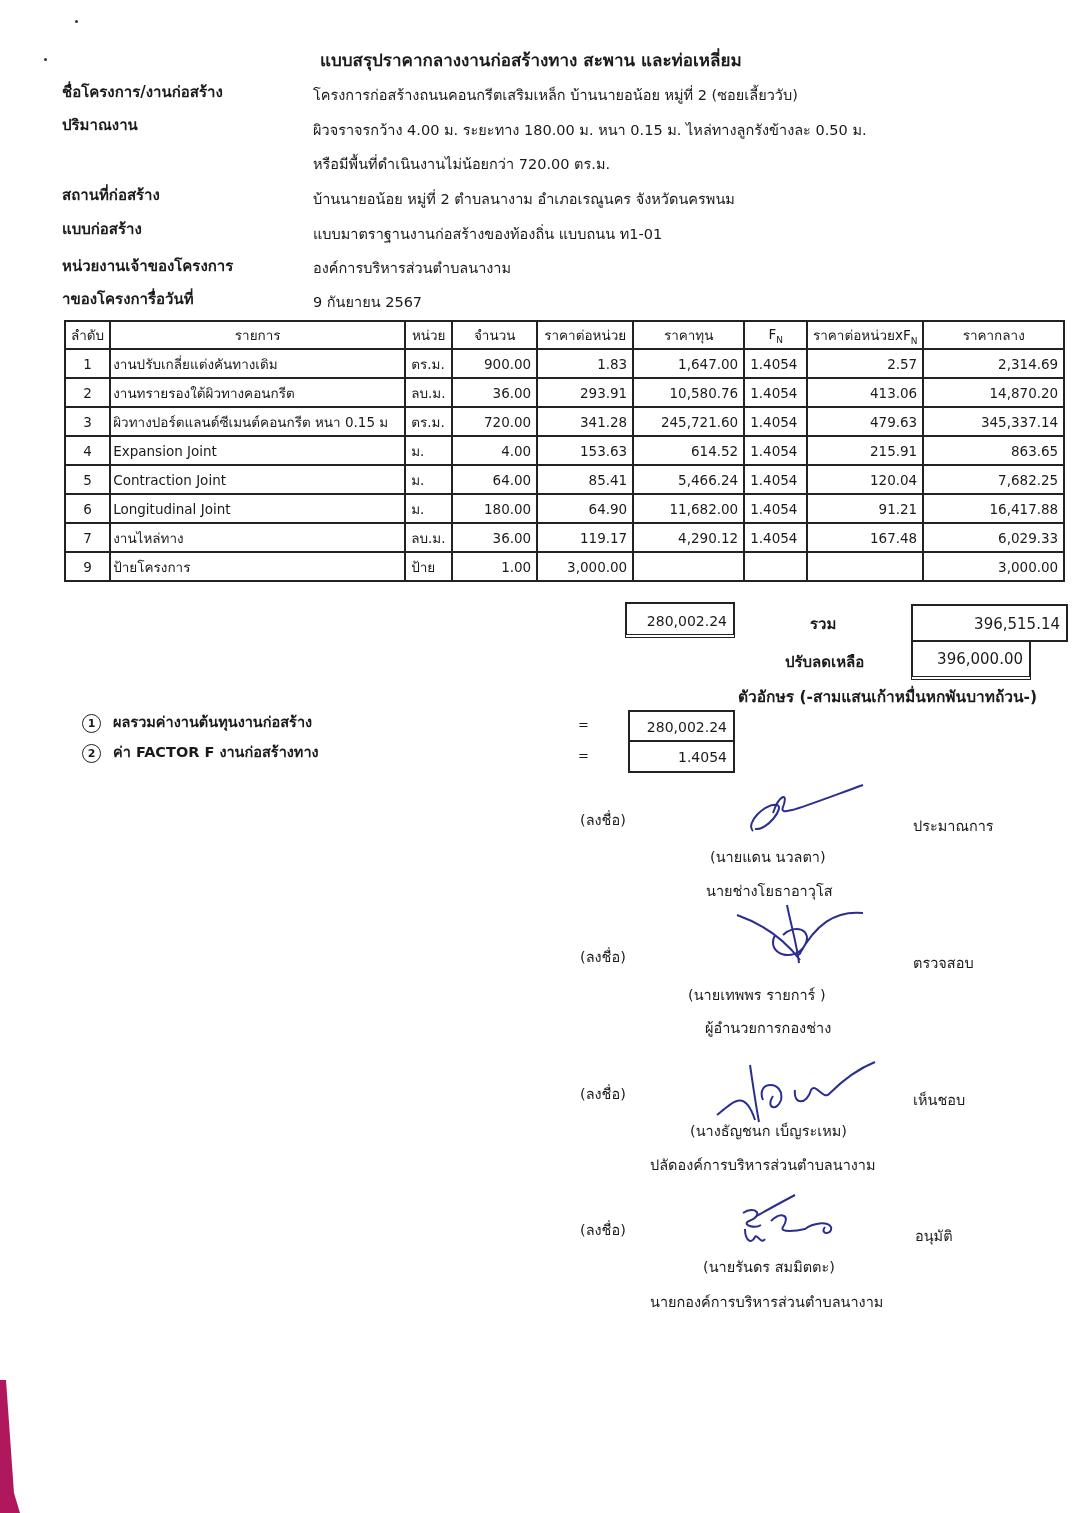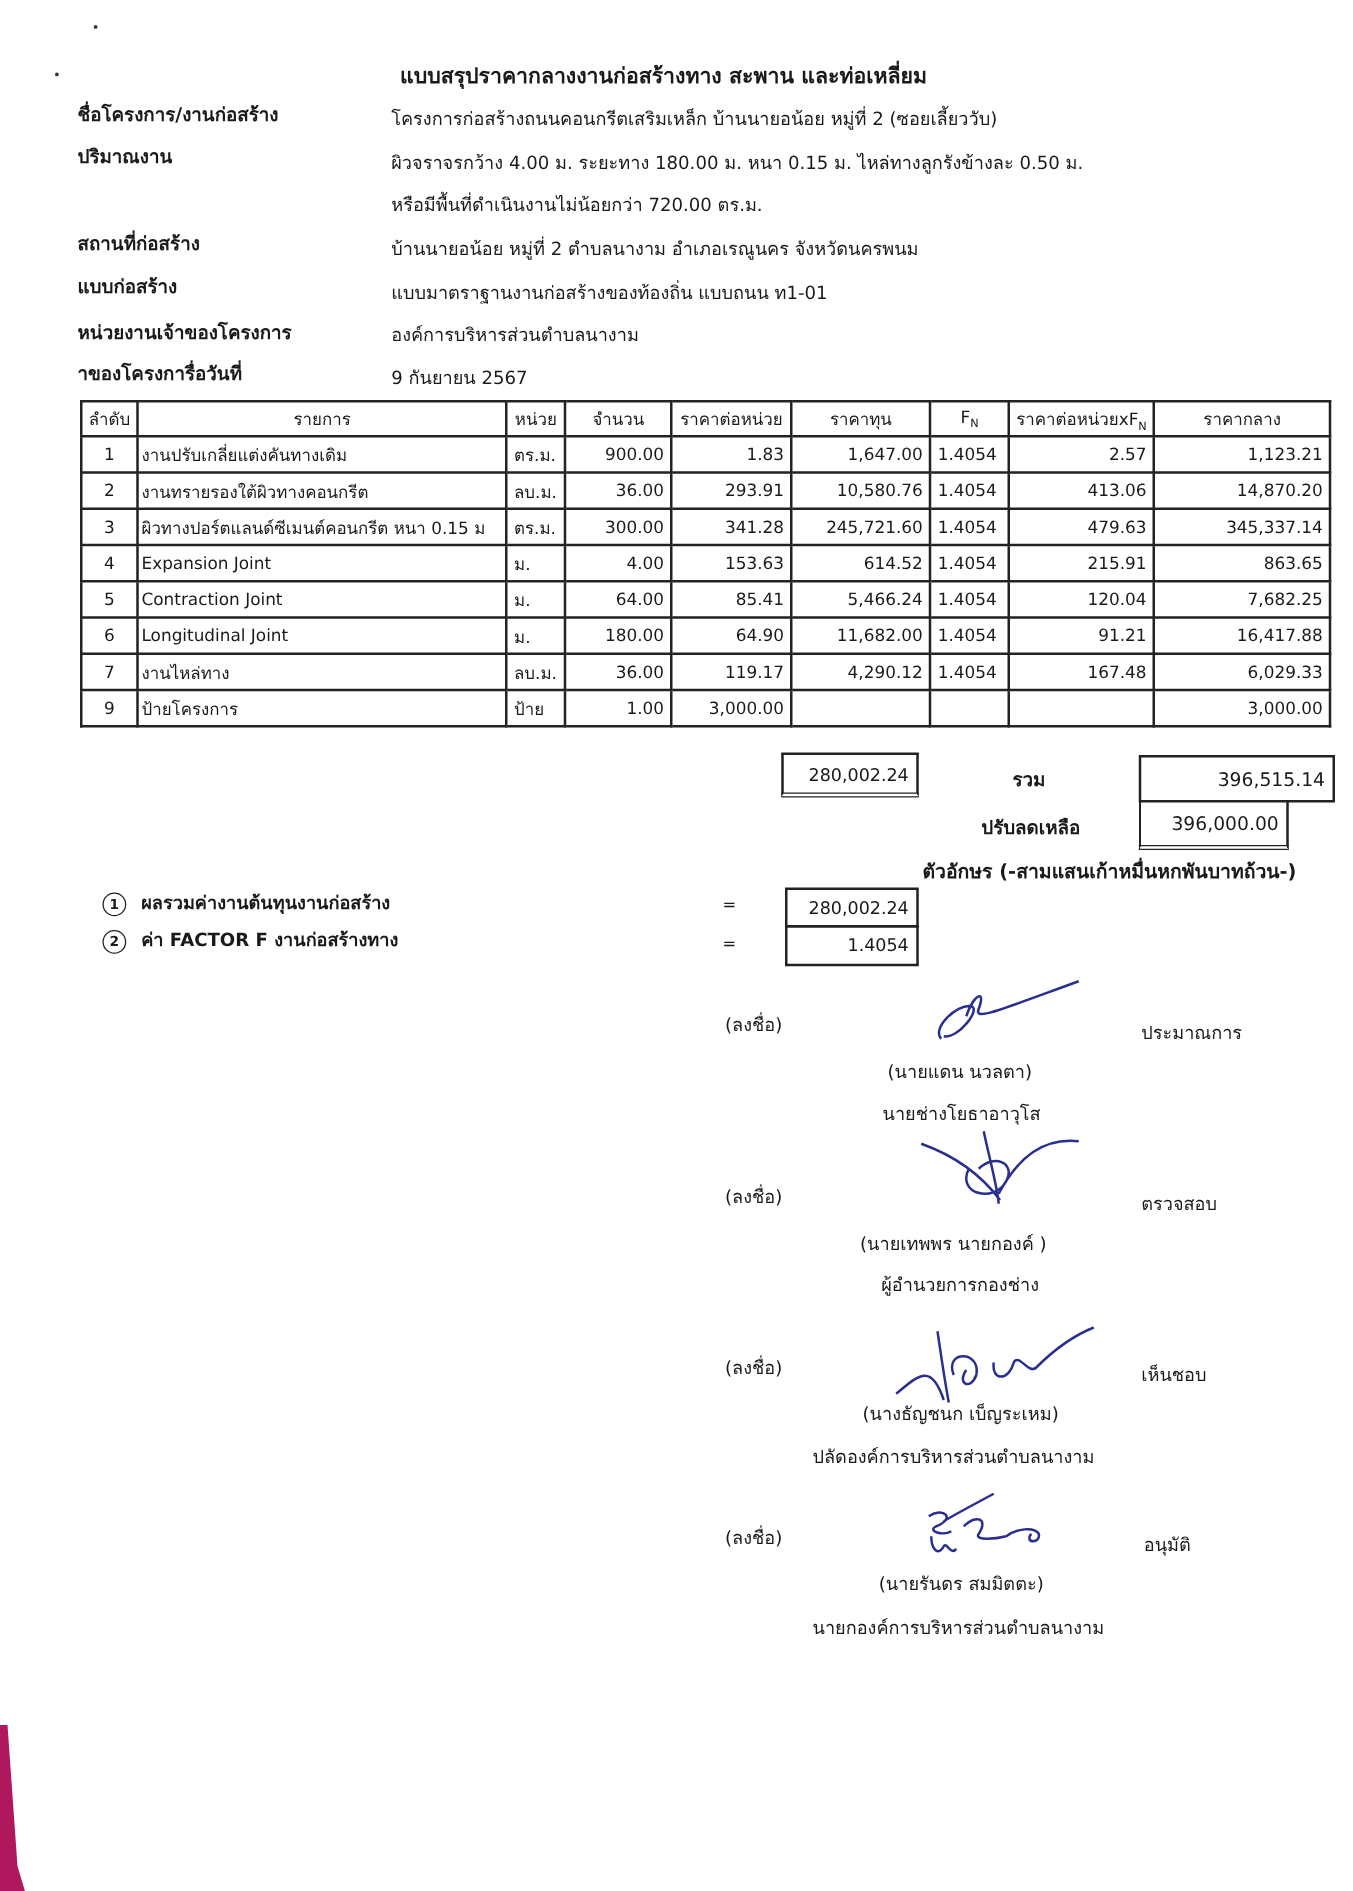--- a/index.html
+++ b/index.html
@@ -94,38 +94,38 @@
   <tbody id="tbody">
       <tr>
     <td class="c0">1</td>
     <td class="c1">งานปรับเกลี่ยแต่งคันทางเดิม</td>
     <td class="c2">ตร.ม.</td>
     <td class="c3">900.00</td>
     <td class="c4">1.83</td>
     <td class="c5">1,647.00</td>
     <td class="c6">1.4054</td>
     <td class="c7">2.57</td>
-    <td class="c8">1,123.21</td>
+    <td class="c8">2,314.69</td>
   </tr>
       <tr>
     <td class="c0">2</td>
     <td class="c1">งานทรายรองใต้ผิวทางคอนกรีต</td>
     <td class="c2">ลบ.ม.</td>
     <td class="c3">36.00</td>
     <td class="c4">293.91</td>
     <td class="c5">10,580.76</td>
     <td class="c6">1.4054</td>
     <td class="c7">413.06</td>
     <td class="c8">14,870.20</td>
   </tr>
       <tr>
     <td class="c0">3</td>
     <td class="c1">ผิวทางปอร์ตแลนด์ซีเมนต์คอนกรีต หนา 0.15  ม</td>
     <td class="c2">ตร.ม.</td>
-    <td class="c3">300.00</td>
+    <td class="c3">720.00</td>
     <td class="c4">341.28</td>
     <td class="c5">245,721.60</td>
     <td class="c6">1.4054</td>
     <td class="c7">479.63</td>
     <td class="c8">345,337.14</td>
   </tr>
       <tr>
     <td class="c0">4</td>
     <td class="c1">Expansion  Joint</td>
     <td class="c2">ม.</td>
@@ -210,21 +210,21 @@
   <div class="abs sig" style="left:710px;top:845px;">(นายแดน  นวลตา)</div>
   <div class="abs sig" style="left:706px;top:879px;">นายช่างโยธาอาวุโส</div>
 </div>
 
 <div>
   <div class="abs sig" style="left:580px;top:945px;">(ลงชื่อ)</div>
   <svg class="signature" style="left:735px;top:905px;" width="130" height="60">
     <path d="M2 10 C30 20, 50 35, 65 55 M52 0 C56 20, 62 40, 64 58 M40 30 C30 50, 60 58, 70 40 C78 25, 60 18, 48 30 M64 50 C80 20, 100 5, 128 8" fill="none" stroke="#2a2f8f" stroke-width="2"></path>
   </svg>
   <div class="abs sig" style="left:913px;top:951px;">ตรวจสอบ</div>
-  <div class="abs sig" style="left:688px;top:983px;">(นายเทพพร  นายกองค์ )</div>
+  <div class="abs sig" style="left:688px;top:983px;">(นายเทพพร  รายการ์ )</div>
   <div class="abs sig" style="left:705px;top:1016px;">ผู้อำนวยการกองช่าง</div>
 </div>
 
 <div>
   <div class="abs sig" style="left:580px;top:1082px;">(ลงชื่อ)</div>
   <svg class="signature" style="left:715px;top:1060px;" width="165" height="70">
     <path d="M2 55 C20 40, 30 30, 40 60 M35 5 C38 25, 40 40, 44 62 M48 40 C40 20, 70 20, 66 40 C62 52, 50 48, 58 36 M80 30 C78 45, 92 45, 96 30 C100 22, 108 40, 114 34 C122 26, 140 10, 160 2" fill="none" stroke="#2a2f8f" stroke-width="2"></path>
   </svg>
   <div class="abs sig" style="left:913px;top:1088px;">เห็นชอบ</div>
   <div class="abs sig" style="left:690px;top:1119px;">(นางธัญชนก  เบ็ญระเหม)</div>

